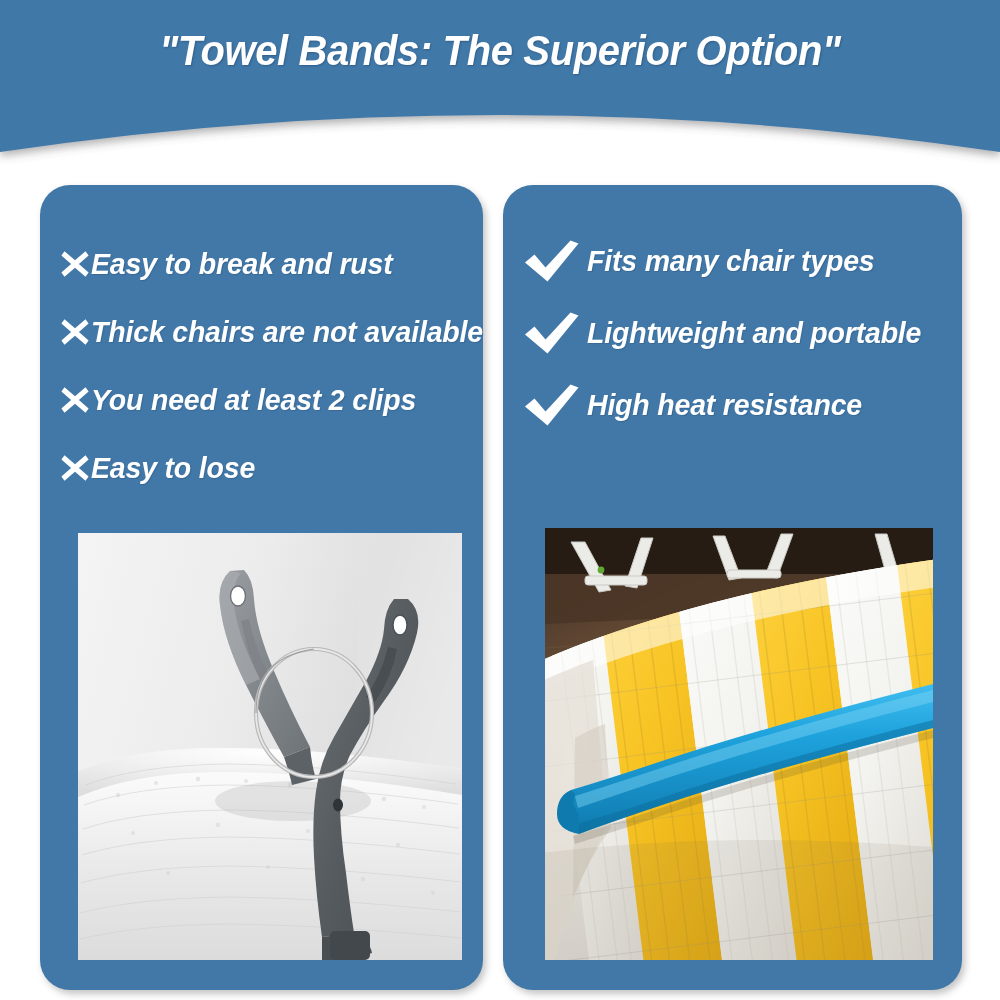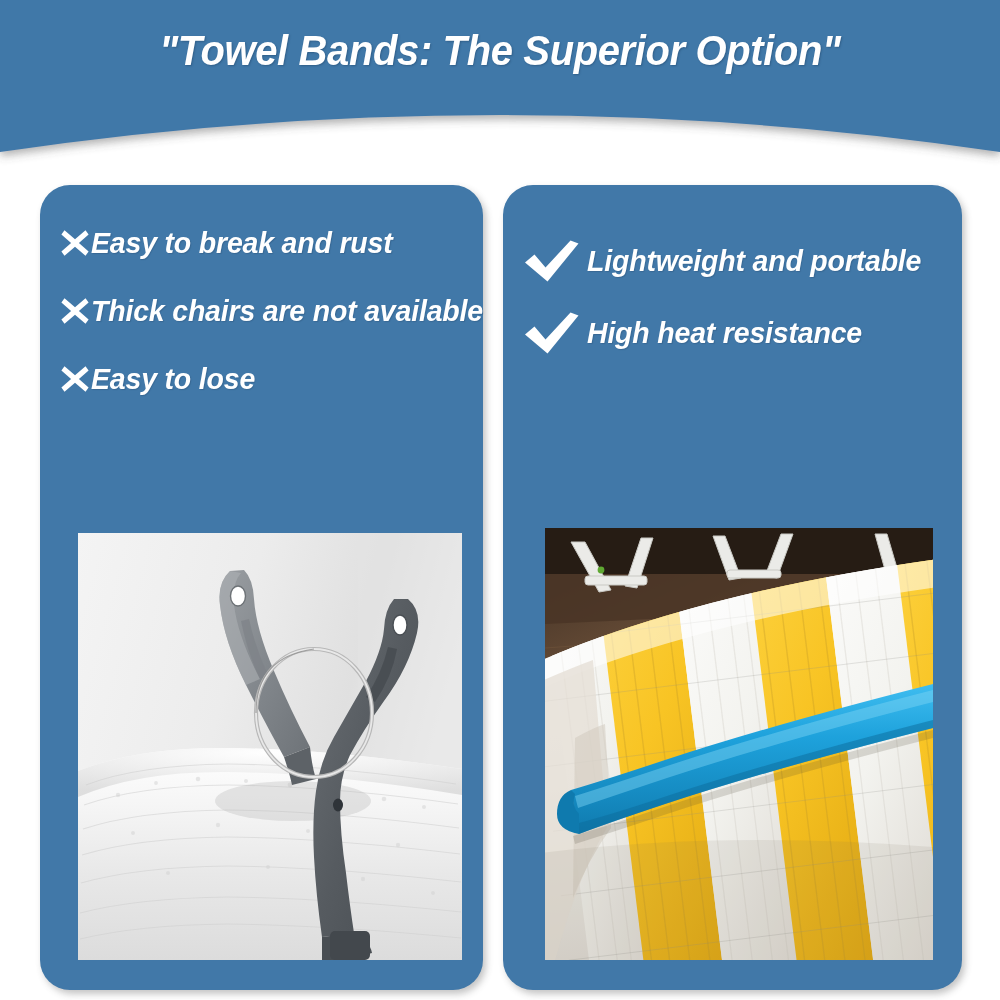--- a/index.html
+++ b/index.html
@@ -36,21 +36,21 @@
     position:absolute;
     background:#4178A8;
     border-radius:30px;
     box-shadow:3px 4px 7px rgba(60,60,60,.30);
   }
   #panel-left{left:40px;top:185px;width:443px;height:805px;}
   #panel-right{left:503px;top:185px;width:459px;height:805px;}
 
   
   .bullets{position:absolute;left:0;top:0;width:100%;}
-  #list-left{padding:24px 0 0 8px;}
+  #list-left{padding:45px 0 0 8px;}
   #list-right{padding:40px 0 0 8px;}
 
   .row{
     display:flex;
     align-items:center;
     white-space:nowrap;
   }
   #list-left .row{height:68px;padding-left:12px;}
   #list-right .row{height:72px;padding-left:12px;}
 
@@ -111,35 +111,47 @@
         <span class="row-label">Easy to break and rust</span>
       </div>
 
       <div class="row">
         <svg class="icon icon-x" viewBox="0 0 30 30">
           <path d="M4.5 2.2 L15 11.3 L25.5 2.2 L28.6 6.4 L18.9 15 L28.6 23.6 L25.5 27.8 L15 18.7 L4.5 27.8 L1.4 23.6 L11.1 15 L1.4 6.4 Z" fill="#ffffff"></path>
         </svg>
         <span class="row-label">Thick chairs are not available</span>
       </div>
 
-
       <div class="row">
         <svg class="icon icon-x" viewBox="0 0 30 30">
           <path d="M4.5 2.2 L15 11.3 L25.5 2.2 L28.6 6.4 L18.9 15 L28.6 23.6 L25.5 27.8 L15 18.7 L4.5 27.8 L1.4 23.6 L11.1 15 L1.4 6.4 Z" fill="#ffffff"></path>
         </svg>
+        <span class="row-label">You need at least 2 clips</span>
+      </div>
+
+      <div class="row">
+        <svg class="icon icon-x" viewBox="0 0 30 30">
+          <path d="M4.5 2.2 L15 11.3 L25.5 2.2 L28.6 6.4 L18.9 15 L28.6 23.6 L25.5 27.8 L15 18.7 L4.5 27.8 L1.4 23.6 L11.1 15 L1.4 6.4 Z" fill="#ffffff"></path>
+        </svg>
         <span class="row-label">Easy to lose</span>
       </div>
 
     </div>
   </div>
 
   <div class="panel" id="panel-right">
     <div class="bullets" id="list-right">
 
 
+      <div class="row">
+        <svg class="icon icon-check" viewBox="0 0 58 44">
+          <path d="M2 23.5 L11.5 15.5 L22.5 28.5 L47.5 1.5 L55.5 4.5 L24.5 42.5 Z" fill="#ffffff"></path>
+        </svg>
+        <span class="row-label">Fits many chair types</span>
+      </div>
 
       <div class="row">
         <svg class="icon icon-check" viewBox="0 0 58 44">
           <path d="M2 23.5 L11.5 15.5 L22.5 28.5 L47.5 1.5 L55.5 4.5 L24.5 42.5 Z" fill="#ffffff"></path>
         </svg>
         <span class="row-label">Lightweight and portable</span>
       </div>
 
       <div class="row">
         <svg class="icon icon-check" viewBox="0 0 58 44">

